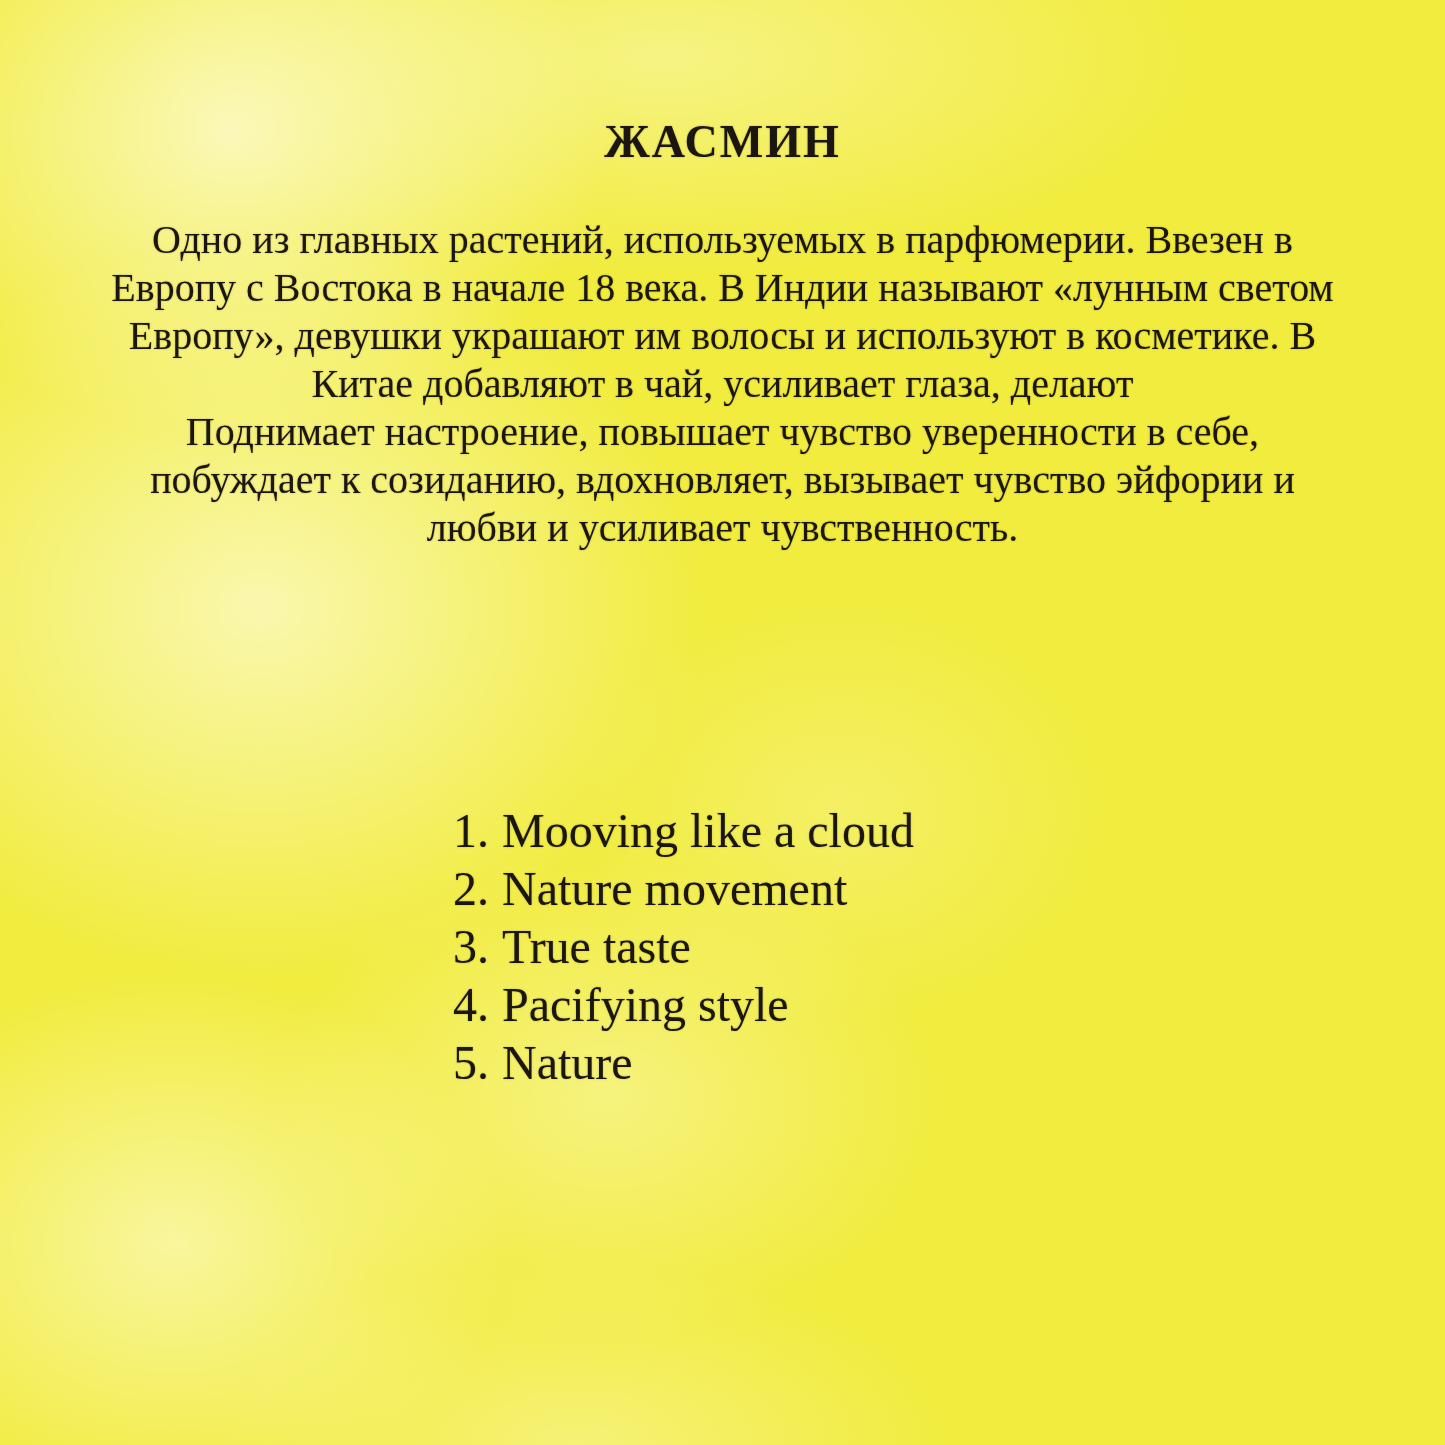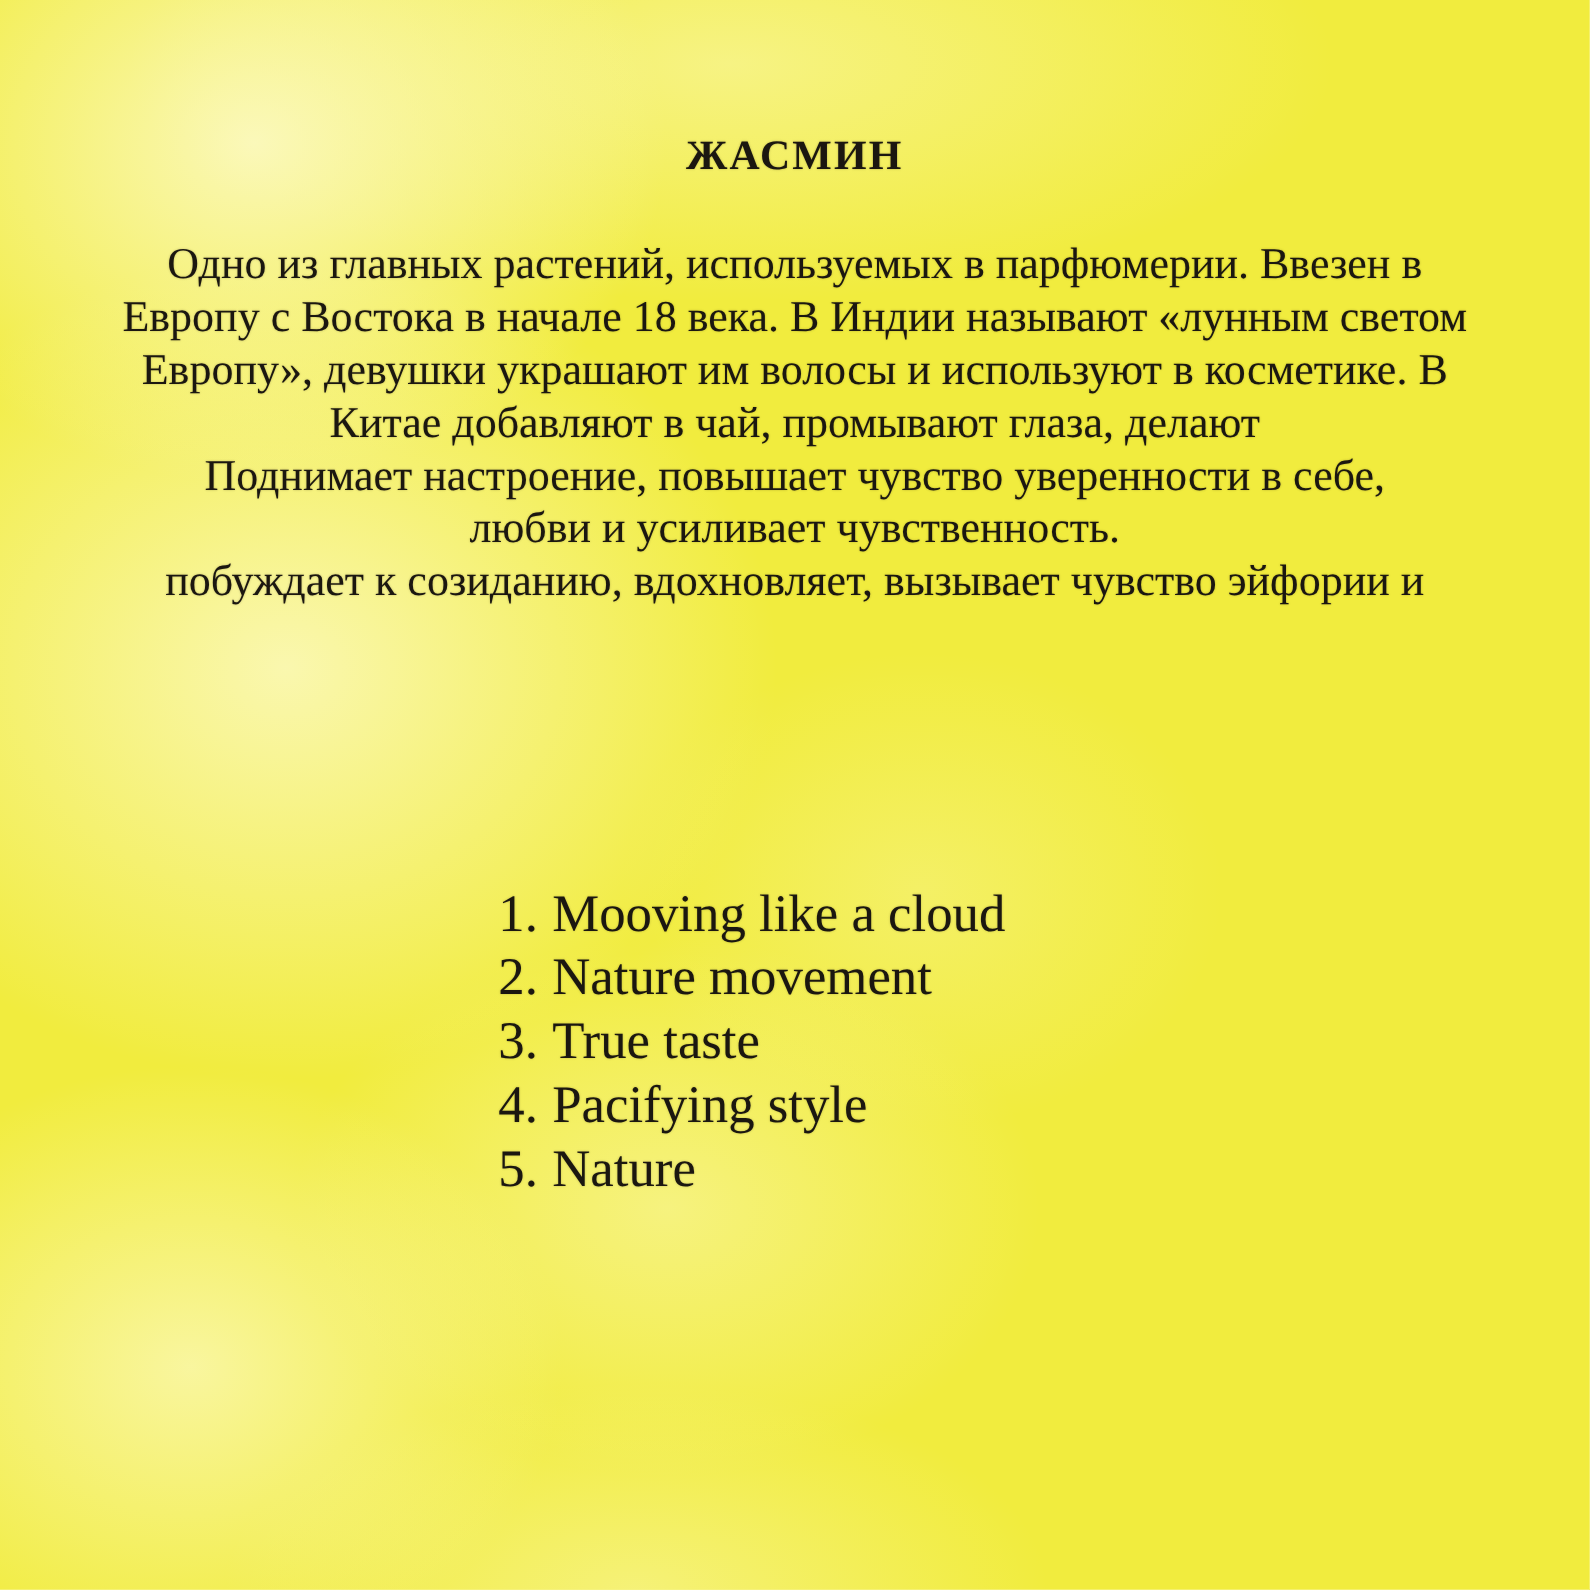--- a/index.html
+++ b/index.html
@@ -26,21 +26,21 @@
       radial-gradient(ellipse 520px 260px at 40% 100%,rgba(252,250,205,0.40), rgba(252,250,205,0) 72%),
       radial-gradient(ellipse 380px 300px at 58% 56%, rgba(252,250,205,0.28), rgba(252,250,205,0) 72%);
     color: #1b1710;
   }
   .title {
     position: absolute;
     top: 118px;
     left: 0;
     width: 100%;
     text-align: center;
-    font-size: 38px;
+    font-size: 46px;
     line-height: 48px;
     font-weight: bold;
     letter-spacing: 2px;
     text-shadow: 0 0 2px rgba(55,45,15,0.35);
   }
   .paragraph {
     position: absolute;
     top: 216px;
     left: 40px;
     width: 1365px;
@@ -75,24 +75,24 @@
 <body>
 
 <div class="card">
 
   <div class="title">ЖАСМИН</div>
 
   <div class="paragraph">
     <div class="para-line">Одно из главных растений, используемых в парфюмерии. Ввезен в</div>
     <div class="para-line">Европу с Востока в начале 18 века. В Индии называют «лунным светом</div>
     <div class="para-line">Европу», девушки украшают им волосы и используют в косметике. В</div>
-    <div class="para-line">Китае добавляют в чай, промывают глаза, делают</div>
+    <div class="para-line">Китае добавляют в чай, усиливает глаза, делают</div>
     <div class="para-line">Поднимает настроение, повышает чувство уверенности в себе,</div>
+    <div class="para-line">побуждает к созиданию, вдохновляет, вызывает чувство эйфории и</div>
     <div class="para-line">любви и усиливает чувственность.</div>
-    <div class="para-line">побуждает к созиданию, вдохновляет, вызывает чувство эйфории и</div>
   </div>
 
   <div class="feature-list">
     <div class="feature-item">
       <span class="num">1.</span><span>Mooving like a cloud</span>
     </div>
     <div class="feature-item">
       <span class="num">2.</span><span>Nature movement</span>
     </div>
     <div class="feature-item">

